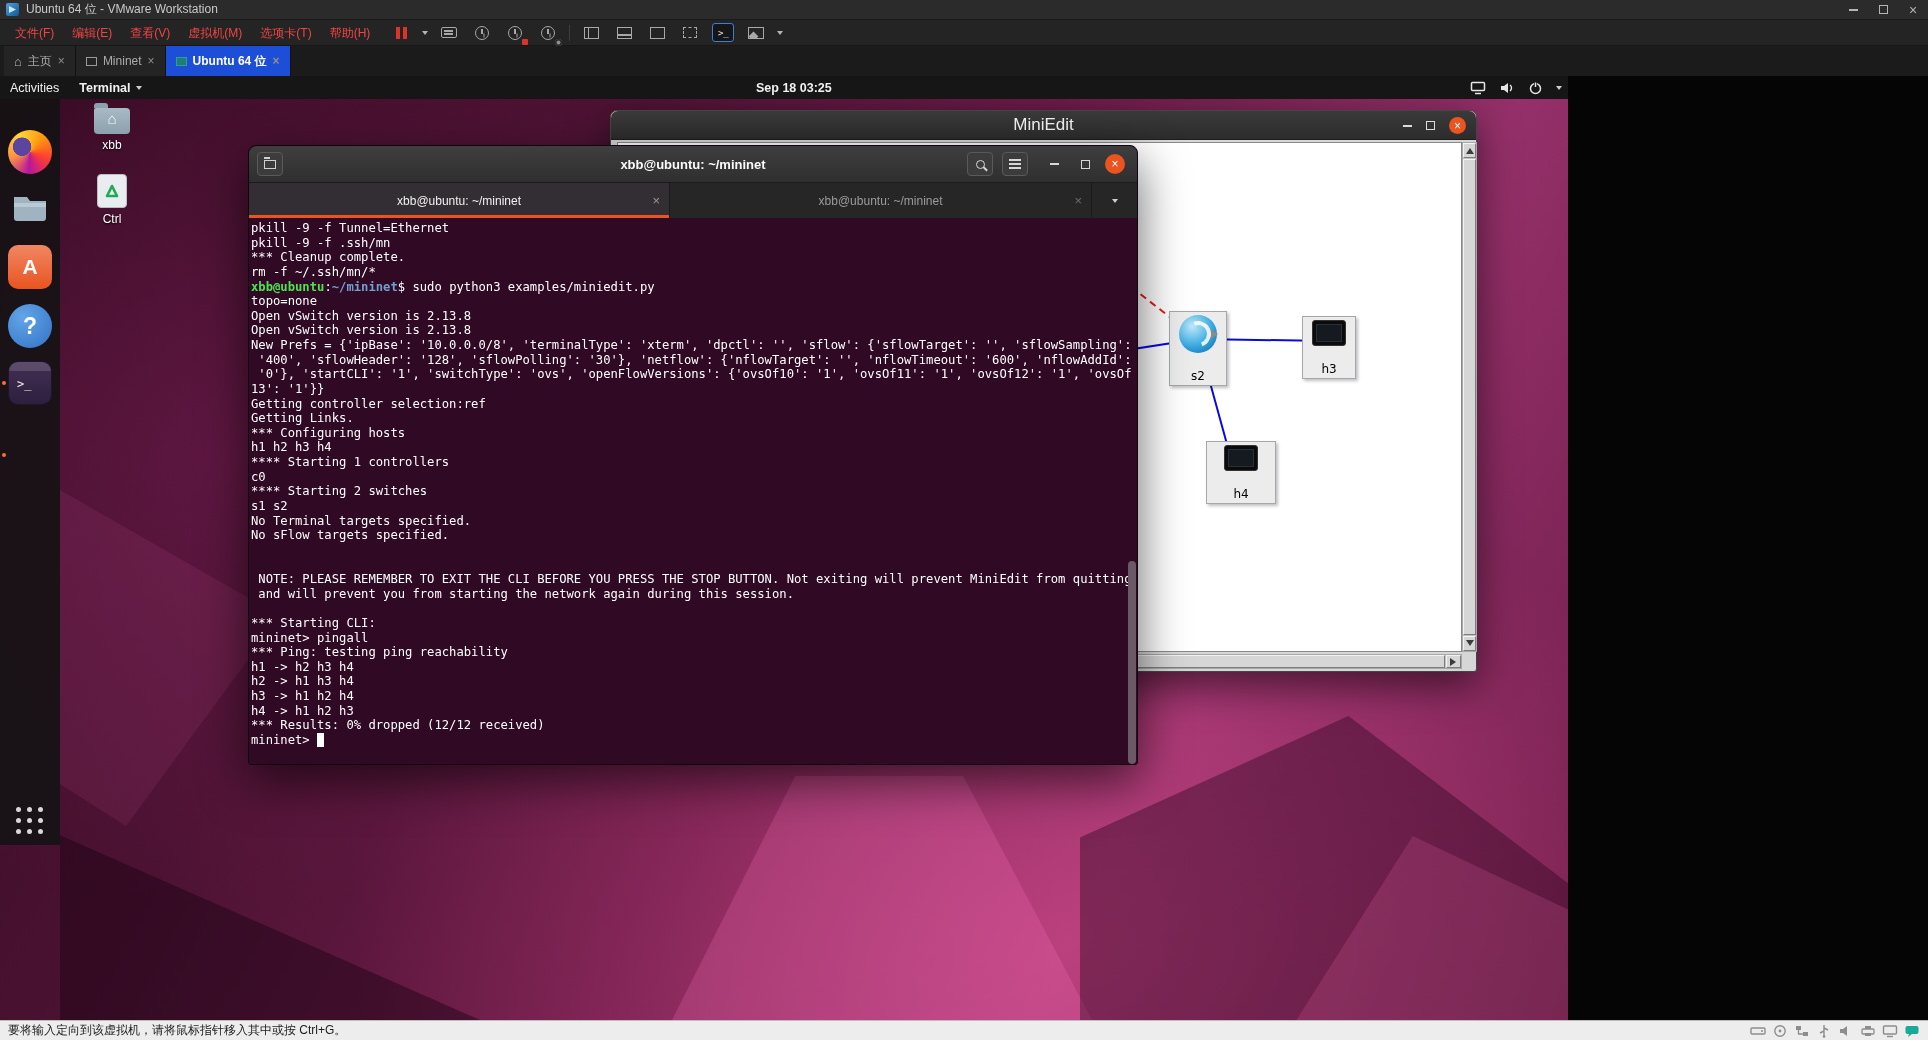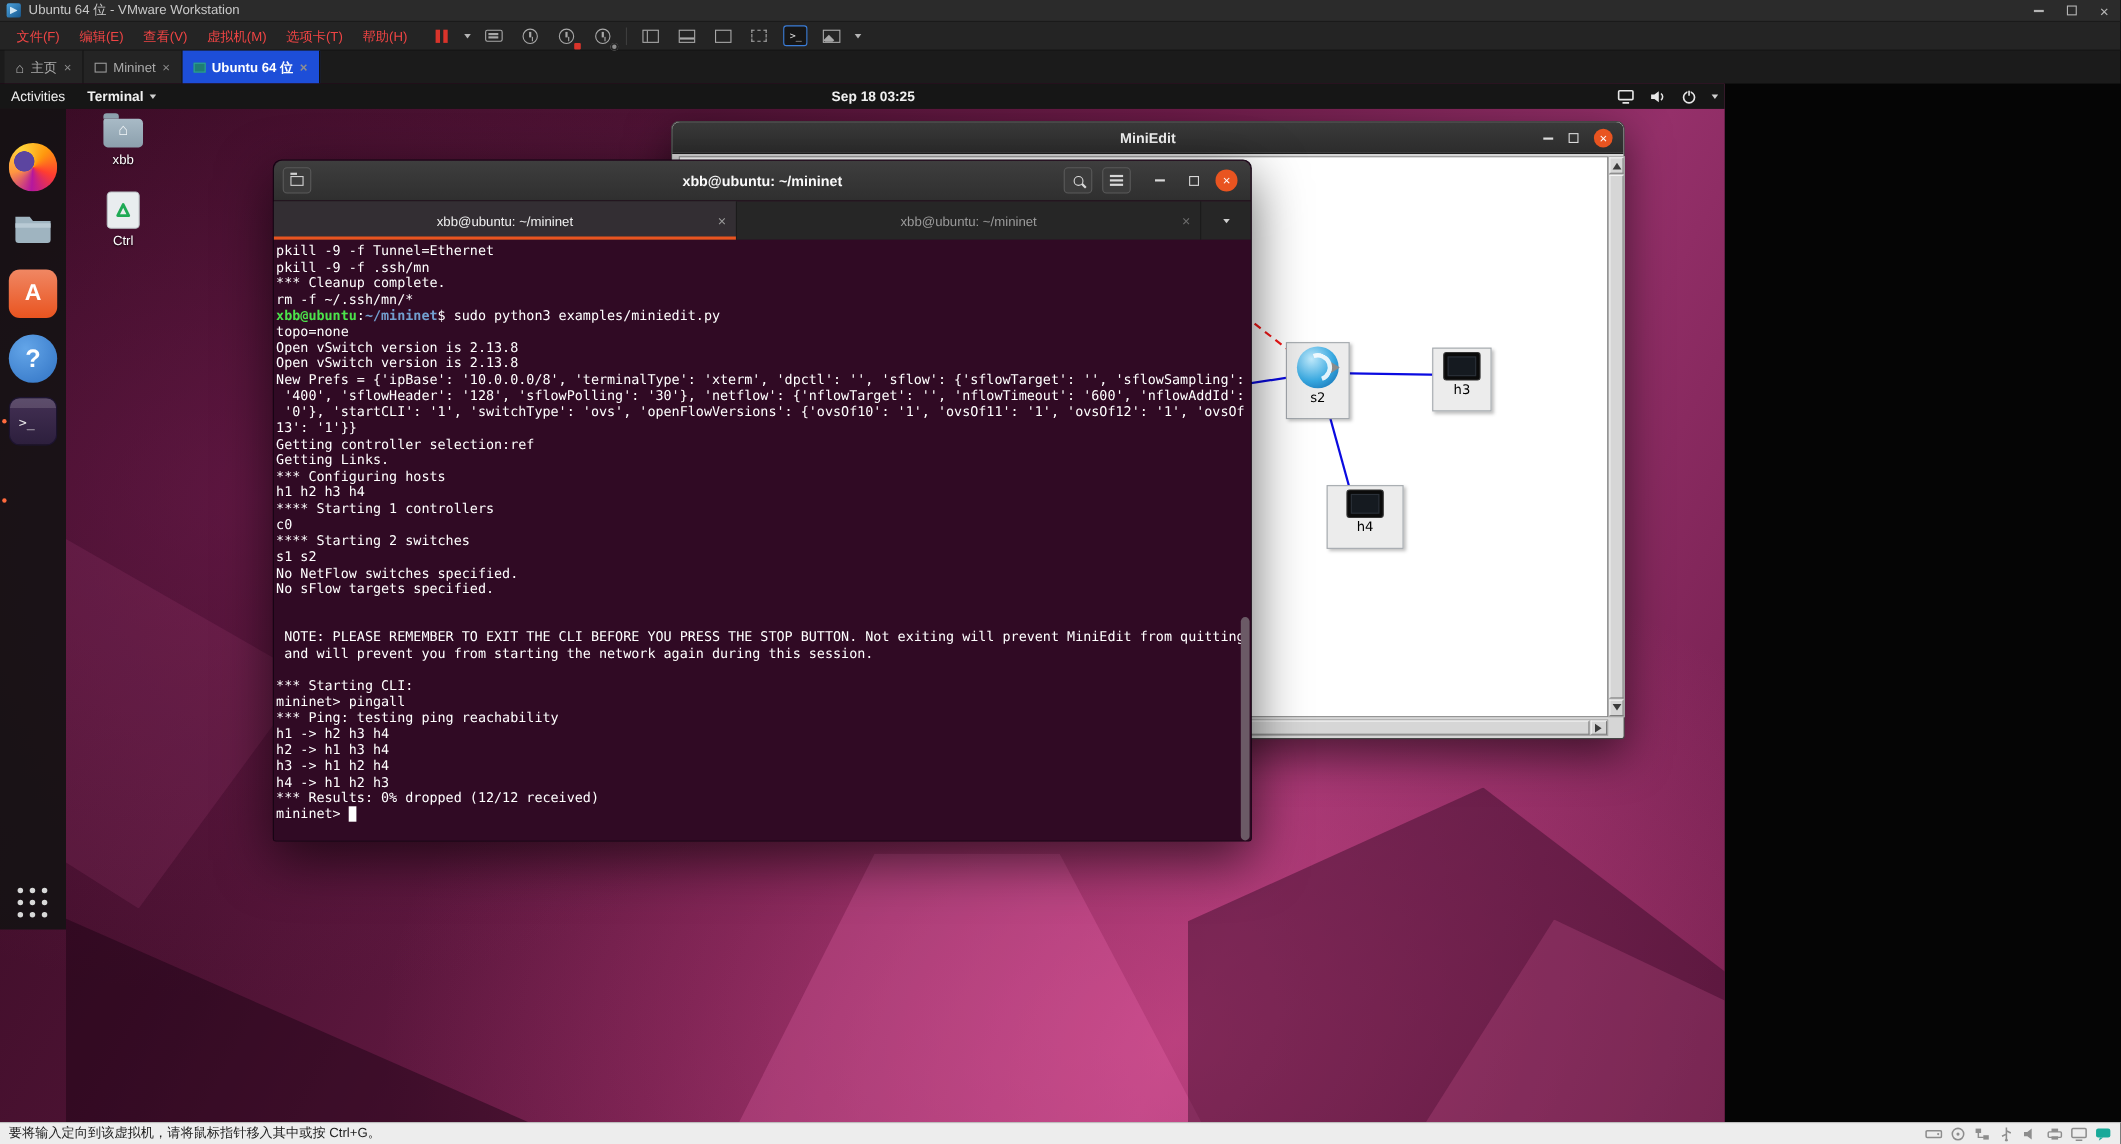--- a/index.html
+++ b/index.html
@@ -81,26 +81,26 @@
   .desk-ico{position:absolute;width:56px;text-align:center;z-index:1}
   .desk-ico .lbl{margin-top:4px;font-size:12px;color:#fff;text-shadow:0 1px 2px rgba(0,0,0,.9)}
   .homefolder{width:36px;height:26px;margin:6px auto 0;background:linear-gradient(#a8bac6,#8ca0ad);border-radius:2px 4px 4px 4px;position:relative}
   .homefolder::before{content:"";position:absolute;left:0;top:-5px;width:14px;height:5px;background:#8ca0ad;border-radius:3px 3px 0 0}
   .homefolder::after{content:"⌂";position:absolute;left:0;right:0;top:3px;color:#f3f6f8;font-size:15px;line-height:1;text-align:center}
   .trashbody{width:30px;height:34px;margin:0 auto;background:#e9edef;border:1px solid #b9c0c4;border-radius:4px;display:flex;align-items:center;justify-content:center}
 
   
   .me-win{position:absolute;left:610px;top:34px;width:867px;height:562px;background:#d6d6d6;border:1px solid #454545;border-radius:7px 7px 3px 3px;box-shadow:0 14px 40px rgba(0,0,0,.55);z-index:3}
   .me-titlebar{position:absolute;left:0;top:0;right:0;height:29px;background:linear-gradient(#3a3a3a,#2c2c2c);border-radius:7px 7px 0 0;display:flex;align-items:center;justify-content:center;border-bottom:1px solid #1d1d1d}
-  .me-title{color:#f2f2f2;font-weight:bold;font-size:13px}
+  .me-title{color:#f2f2f2;font-weight:normal;font-size:17px}
   .me-controls{position:absolute;right:10px;top:0;height:29px;display:flex;align-items:center;gap:14px}
   .closecirc{width:17px;height:17px;border-radius:50%;background:var(--accent,#e95420);display:flex;align-items:center;justify-content:center}
   .closecirc::before{content:"×";color:#fff;font-size:12px;line-height:1}
   .me-canvas{position:absolute;left:6px;top:31px;width:845px;height:510px;background:#fff;border:1px solid #8a8a8a}
-  .me-node{position:absolute;width:58px;padding:3px 2px 12px;background:#ececec;border:1px solid #a3a8ad;box-shadow:2px 2px 3px rgba(0,0,0,.25);display:flex;flex-direction:column;align-items:center;gap:1px}
+  .me-node{position:absolute;width:58px;padding:3px 2px 2px;background:#ececec;border:1px solid #a3a8ad;box-shadow:2px 2px 3px rgba(0,0,0,.25);display:flex;flex-direction:column;align-items:center;gap:16px}
   .me-label{font-size:12px;color:#000;font-family:"DejaVu Sans",sans-serif}
   .sw-ico{width:38px;height:38px;border-radius:50%;background:radial-gradient(circle at 35% 30%,#bfe9fb,#38a8e0 55%,#0c63a8);position:relative}
   .sw-ico::after{content:"";position:absolute;inset:6px;border:4px solid rgba(255,255,255,.85);border-left-color:transparent;border-bottom-color:transparent;border-radius:50%;transform:rotate(25deg)}
   .sw-ico::before{content:"";position:absolute;right:-6px;top:14px;width:0;height:0;border:5px solid transparent;border-left:8px solid #8b8b8b}
   .host-ico{width:34px;height:26px;background:#0b0b0b;border:1px solid #333;border-radius:3px;position:relative}
   .host-ico::after{content:"";position:absolute;inset:3px;background:#151a20;border:1px solid #2a3038}
   
   .tk-sb{position:absolute;background:#c0c0c0;border:1px solid #a7a7a7}
   .tk-piece{position:absolute;background:#d6d6d6;border:1px solid;border-color:#f4f4f4 #7e7e7e #7e7e7e #f4f4f4;display:flex;align-items:center;justify-content:center}
   .a-up{width:0;height:0;border:4px solid transparent;border-bottom:6px solid #3c3c3c;margin-top:-3px}
@@ -394,21 +394,21 @@
           <div class="tline"><span> '0'}, 'startCLI': '1', 'switchType': 'ovs', 'openFlowVersions': {'ovsOf10': '1', 'ovsOf11': '1', 'ovsOf12': '1', 'ovsOf</span></div>
           <div class="tline"><span>13': '1'}}</span></div>
           <div class="tline"><span>Getting controller selection:ref</span></div>
           <div class="tline"><span>Getting Links.</span></div>
           <div class="tline"><span>*** Configuring hosts</span></div>
           <div class="tline"><span>h1 h2 h3 h4</span></div>
           <div class="tline"><span>**** Starting 1 controllers</span></div>
           <div class="tline"><span>c0</span></div>
           <div class="tline"><span>**** Starting 2 switches</span></div>
           <div class="tline"><span>s1 s2</span></div>
-          <div class="tline"><span>No NetFlow switches specified.</span></div>
+          <div class="tline"><span>No Terminal targets specified.</span></div>
           <div class="tline"><span>No sFlow targets specified.</span></div>
           <div class="tline">&nbsp;</div>
           <div class="tline">&nbsp;</div>
           <div class="tline"><span> NOTE: PLEASE REMEMBER TO EXIT THE CLI BEFORE YOU PRESS THE STOP BUTTON. Not exiting will prevent MiniEdit from quitting</span></div>
           <div class="tline"><span> and will prevent you from starting the network again during this session.</span></div>
           <div class="tline">&nbsp;</div>
           <div class="tline"><span>*** Starting CLI:</span></div>
           <div class="tline"><span>mininet&gt; pingall</span></div>
           <div class="tline"><span>*** Ping: testing ping reachability</span></div>
           <div class="tline"><span>h1 -&gt; h2 h3 h4</span></div>

